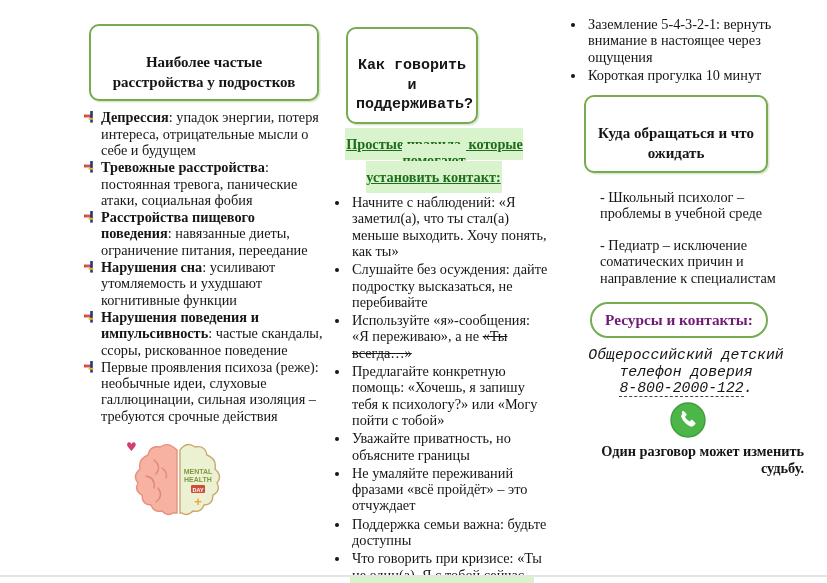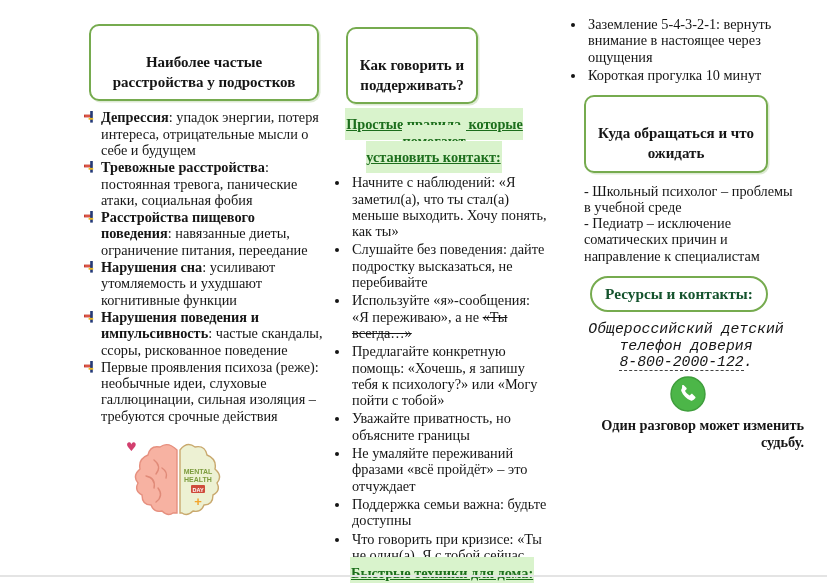--- a/index.html
+++ b/index.html
@@ -4,21 +4,21 @@
 <style>
   html,body{margin:0;padding:0;background:#fff;}
   .page{position:relative;width:827px;height:583px;background:#ffffff;overflow:hidden;
         font-family:"Liberation Serif","DejaVu Serif",serif;color:#151515;
         font-size:14.3px;line-height:16.3px;}
   
   .hbox{border:2px solid #76ab4f;border-radius:10px;background:#fff;padding:7px 8px;
         font-weight:bold;font-size:15px;line-height:1.32;text-align:center;white-space:pre-line;
         box-shadow:1.5px 1.5px 0 rgba(120,170,80,.25);}
   .hbox1{width:210px;margin:0 auto;padding-left:8px;}
-  .hbox2{width:112px;margin:0 0 0 28px;}
+  .hbox2{width:112px;margin:0 0 0 28px;font-family:Liberation Mono, monospace;}
   .hbox3{width:164px;margin:12px 0 0 24px;}
   
   .col1{position:absolute;left:84px;top:24px;width:240px;}
   .col2{position:absolute;left:318px;top:27px;width:232px;}
   .col3{position:absolute;left:560px;top:10px;width:256px;}
   
   .iconlist{list-style:none;margin:8px 0 0 0;padding:0;}
   .iconlist li{display:grid;grid-template-columns:17px 1fr;align-items:start;margin:0 0 1px 0;}
   .iconlist li svg{margin-top:2px;}
   .iconlist b{font-weight:bold;}
@@ -29,23 +29,23 @@
   .col3 ul.disc{margin:6px 0 0 6px;width:222px;}
   s{text-decoration:line-through;}
   
   .subhead{margin-top:12px;}
   .subhead.center{text-align:center;}
   .subhead.left{margin:2px 0 2px 32px;text-align:left;}
   .hl{background:#d9f3cc;color:#1c6e1c;font-weight:bold;text-decoration:underline;
       white-space:pre-line;padding:8px 1px;}
   
   .referrals{margin:10px 0 0 24px;width:212px;}
-  .referrals div{margin:0;}
+  .referrals div{margin:16px;}
   .oval{margin:12px 0 0 30px;width:150px;padding:8px 12px;border:2px solid #76ab4f;
-        border-radius:26px;text-align:center;color:#14532d;font-weight:bold;font-size:15.3px;}
+        border-radius:26px;text-align:center;color:#701a75;font-weight:bold;font-size:15.3px;}
   .hotline{margin:9px 0 0 8px;width:236px;text-align:center;font-style:italic;font-size:14.8px;font-family:Liberation Mono, monospace;}
   .hotline .num{border-bottom:1.6px dashed #444;cursor:pointer;}
   .phone-wrap{margin:6px 0 0 110px;width:36px;height:36px;}
   .closing{margin:5px 0 0 8px;width:236px;text-align:right;font-weight:bold;}
   
   .brain-wrap{margin:12px 0 0 20px;width:152px;height:90px;}
   
   .bottom-line{position:absolute;left:0;top:575px;width:827px;height:2px;background:#e4e4e4;}
 </style>
 </head>
@@ -146,21 +146,21 @@
     <div class="hbox hbox2">
       <span>Как говорить и
 поддерживать?</span>
     </div>
     <div class="subhead center">
       <span class="hl">Простые правила, которые помогают
 установить контакт:</span>
     </div>
     <ul class="disc">
         <li><span class="t">Начните с наблюдений: «Я заметил(а), что ты стал(а) меньше выходить. Хочу понять, как ты»</span></li>
-        <li><span class="t">Слушайте без поведения: дайте подростку высказаться, не перебивайте</span></li>
+        <li><span class="t">Слушайте без осуждения: дайте подростку высказаться, не перебивайте</span></li>
         <li><span class="t">Используйте «я»-сообщения: «Я переживаю», а не <s>«Ты всегда…»</s></span></li>
         <li><span class="t">Предлагайте конкретную помощь: «Хочешь, я запишу тебя к психологу?» или «Могу пойти с тобой»</span></li>
         <li><span class="t">Уважайте приватность, но объясните границы</span></li>
         <li><span class="t">Не умаляйте переживаний фразами «всё пройдёт» – это отчуждает</span></li>
         <li><span class="t">Поддержка семьи важна: будьте доступны</span></li>
         <li><span class="t">Что говорить при кризисе: «Ты не один(а). Я с тобой сейчас</span></li>
       </ul>
     <div class="subhead left">
       <span class="hl">Быстрые техники для дома:</span>
     </div>

